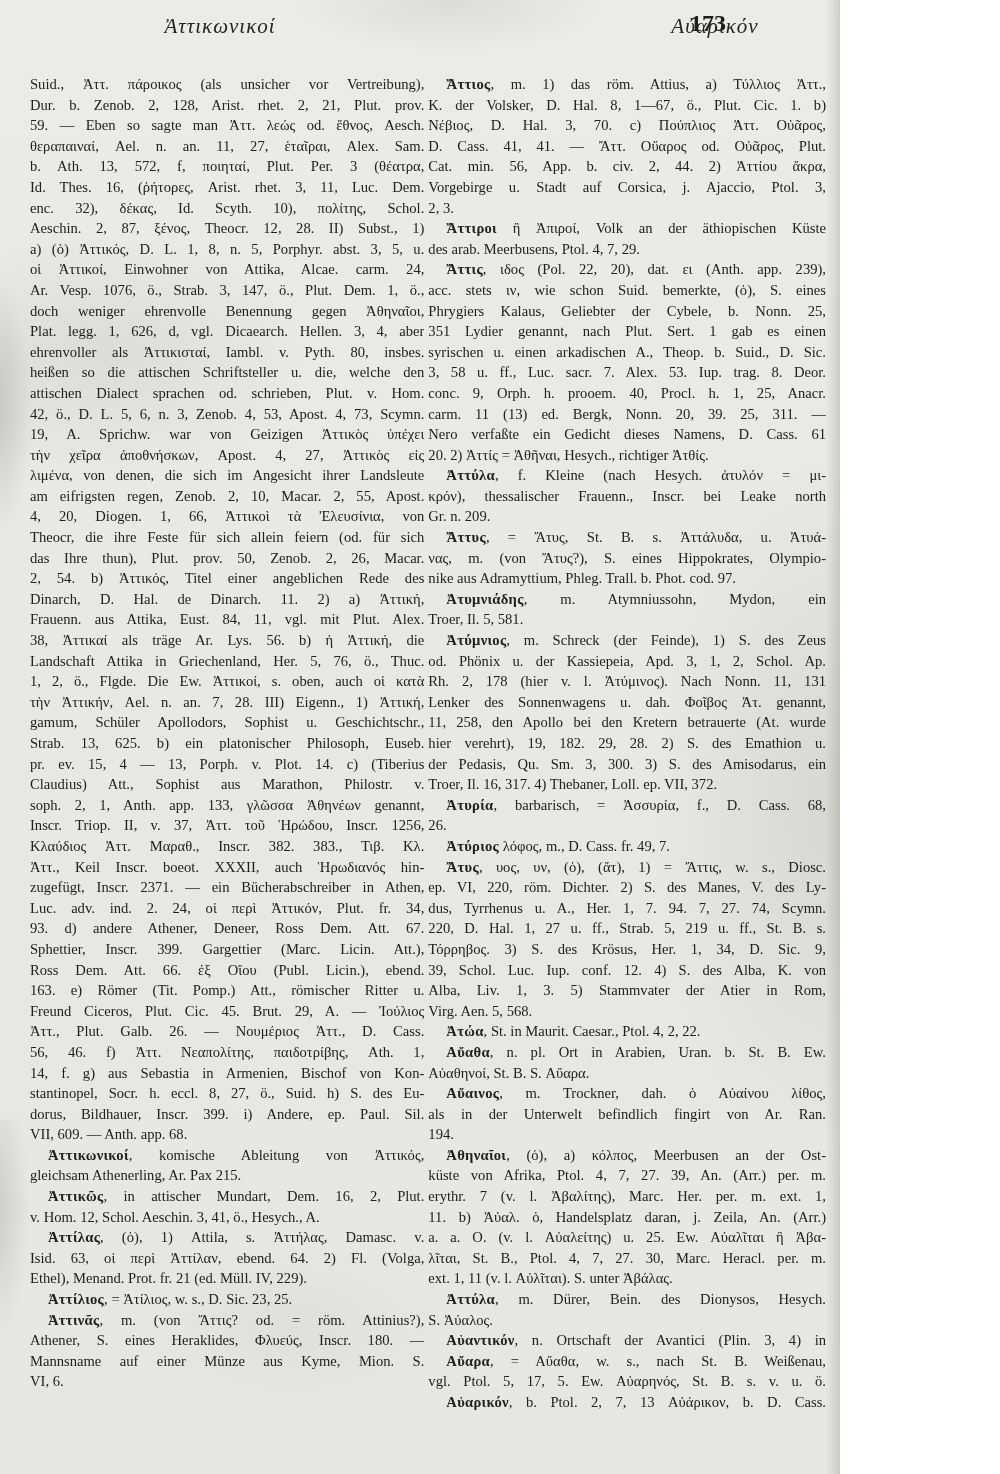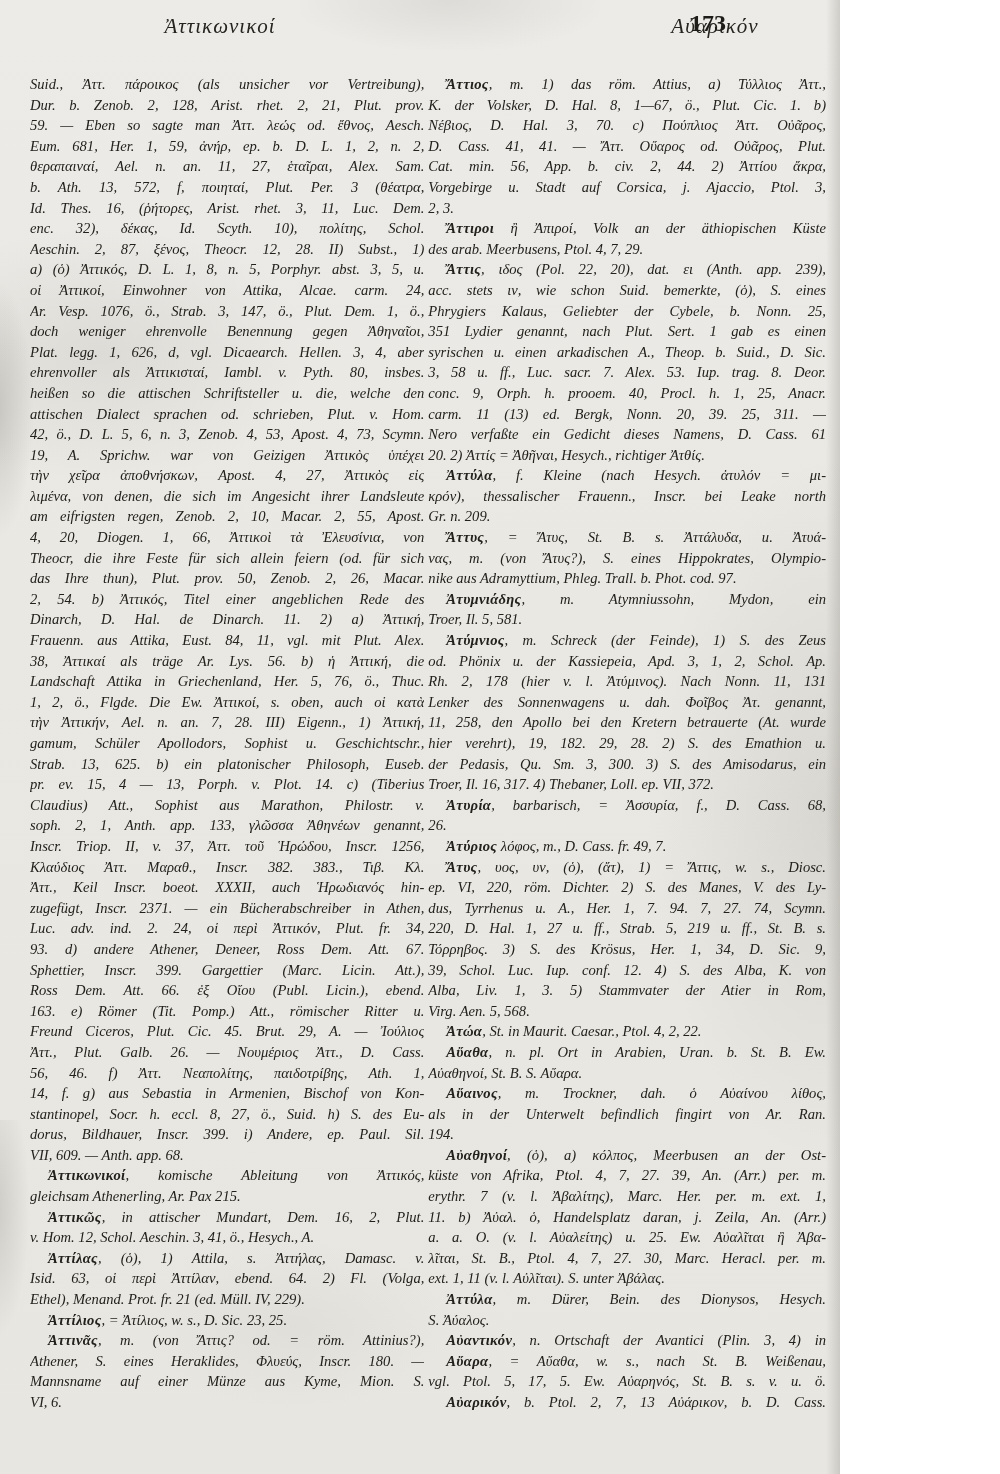--- a/index.html
+++ b/index.html
@@ -34,21 +34,21 @@
   }
   .header-title.left  { left: 30px;  width: 380px; }
   .header-title.right { left: 480px; width: 470px; }
   .page-number {
     position: absolute; top: 10px; right: 50px; width: 100px;
     font-size: 24px; font-weight: bold; text-align: left; color: #1d1c18;
   }
 
   .columns {
     position: absolute; top: 74px; left: 30px; right: 14px;
-    display: flex; gap: 4px; font-style: italic;
+    display: flex; gap: 4px;
   }
   .col { width: 470px; }
   .col.right-col { width: 474px; }
 
   .line {
     font-size: 14.6px;
     height: 20.6px;
     line-height: 20.6px;
     text-align: justify;
     text-align-last: justify;
@@ -70,21 +70,20 @@
 
   <div class="header-title left">Ἀττικωνικοί</div>
   <div class="header-title right">Αὐαρικόν</div>
   <div class="page-number">173</div>
 
   <div class="columns">
     <div class="col left-col" id="col-left">
         <div class="line">Suid., Ἀττ. πάροικος (als unsicher vor Vertreibung),</div>
         <div class="line">Dur. b. Zenob. 2, 128, Arist. rhet. 2, 21, Plut. prov.</div>
         <div class="line">59. — Eben so sagte man Ἀττ. λεώς od. ἔθνος, Aesch.</div>
-        <div class="line">Eum. 681, Her. 1, 59, ἀνήρ, ep. b. D. L. 1, 2, n. 2,</div>
         <div class="line">θεραπαιναί, Ael. n. an. 11, 27, ἑταῖραι, Alex. Sam.</div>
         <div class="line">b. Ath. 13, 572, f, ποιηταί, Plut. Per. 3 (θέατρα,</div>
         <div class="line">Id. Thes. 16, (ῥήτορες, Arist. rhet. 3, 11, Luc. Dem.</div>
         <div class="line">enc. 32), δέκας, Id. Scyth. 10), πολίτης, Schol.</div>
         <div class="line">Aeschin. 2, 87, ξένος, Theocr. 12, 28. II) Subst., 1)</div>
         <div class="line">a) (ὁ) Ἀττικός, D. L. 1, 8, n. 5, Porphyr. abst. 3, 5, u.</div>
         <div class="line">οἱ Ἀττικοί, Einwohner von Attika, Alcae. carm. 24,</div>
         <div class="line">Ar. Vesp. 1076, ö., Strab. 3, 147, ö., Plut. Dem. 1, ö.,</div>
         <div class="line">doch weniger ehrenvolle Benennung gegen Ἀθηναῖοι,</div>
         <div class="line">Plat. legg. 1, 626, d, vgl. Dicaearch. Hellen. 3, 4, aber</div>
@@ -186,21 +185,21 @@
         <div class="line">Τόρρηβος. 3) S. des Krösus, Her. 1, 34, D. Sic. 9,</div>
         <div class="line">39, Schol. Luc. Iup. conf. 12. 4) S. des Alba, K. von</div>
         <div class="line">Alba, Liv. 1, 3. 5) Stammvater der Atier in Rom,</div>
         <div class="line end">Virg. Aen. 5, 568.</div>
         <div class="line indent end"><b class="headword">Ἀτώα</b>, St. in Maurit. Caesar., Ptol. 4, 2, 22.</div>
         <div class="line indent"><b class="headword">Αὔαθα</b>, n. pl. Ort in Arabien, Uran. b. St. B. Ew.</div>
         <div class="line end">Αὐαθηνοί, St. B. S. Αὔαρα.</div>
         <div class="line indent"><b class="headword">Αὔαινος</b>, m. Trockner, dah. ὁ Αὐαίνου λίθος,</div>
         <div class="line">als in der Unterwelt befindlich fingirt von Ar. Ran.</div>
         <div class="line end">194.</div>
-        <div class="line indent"><b class="headword">Αὐαθηνοί</b>, (ὁ), a) κόλπος, Meerbusen an der Ost-</div>
+        <div class="line indent"><b class="headword">Ἀθηναῖοι</b>, (ὁ), a) κόλπος, Meerbusen an der Ost-</div>
         <div class="line">küste von Afrika, Ptol. 4, 7, 27. 39, An. (Arr.) per. m.</div>
         <div class="line">erythr. 7 (v. l. Ἀβαλίτης), Marc. Her. per. m. ext. 1,</div>
         <div class="line">11. b) Ἀὐαλ. ὁ, Handelsplatz daran, j. Zeila, An. (Arr.)</div>
         <div class="line">a. a. O. (v. l. Αὐαλείτης) u. 25. Ew. Αὐαλῖται ἢ Ἀβα-</div>
         <div class="line">λῖται, St. B., Ptol. 4, 7, 27. 30, Marc. Heracl. per. m.</div>
         <div class="line end">ext. 1, 11 (v. l. Αὐλῖται). S. unter Ἀβάλας.</div>
         <div class="line indent"><b class="headword">Ἀττύλα</b>, m. Dürer, Bein. des Dionysos, Hesych.</div>
         <div class="line end">S. Ἀύαλος.</div>
         <div class="line indent"><b class="headword">Αὐαντικόν</b>, n. Ortschaft der Avantici (Plin. 3, 4) in</div>
         <div class="line indent"><b class="headword">Αὔαρα</b>, = Αὔαθα, w. s., nach St. B. Weißenau,</div>

